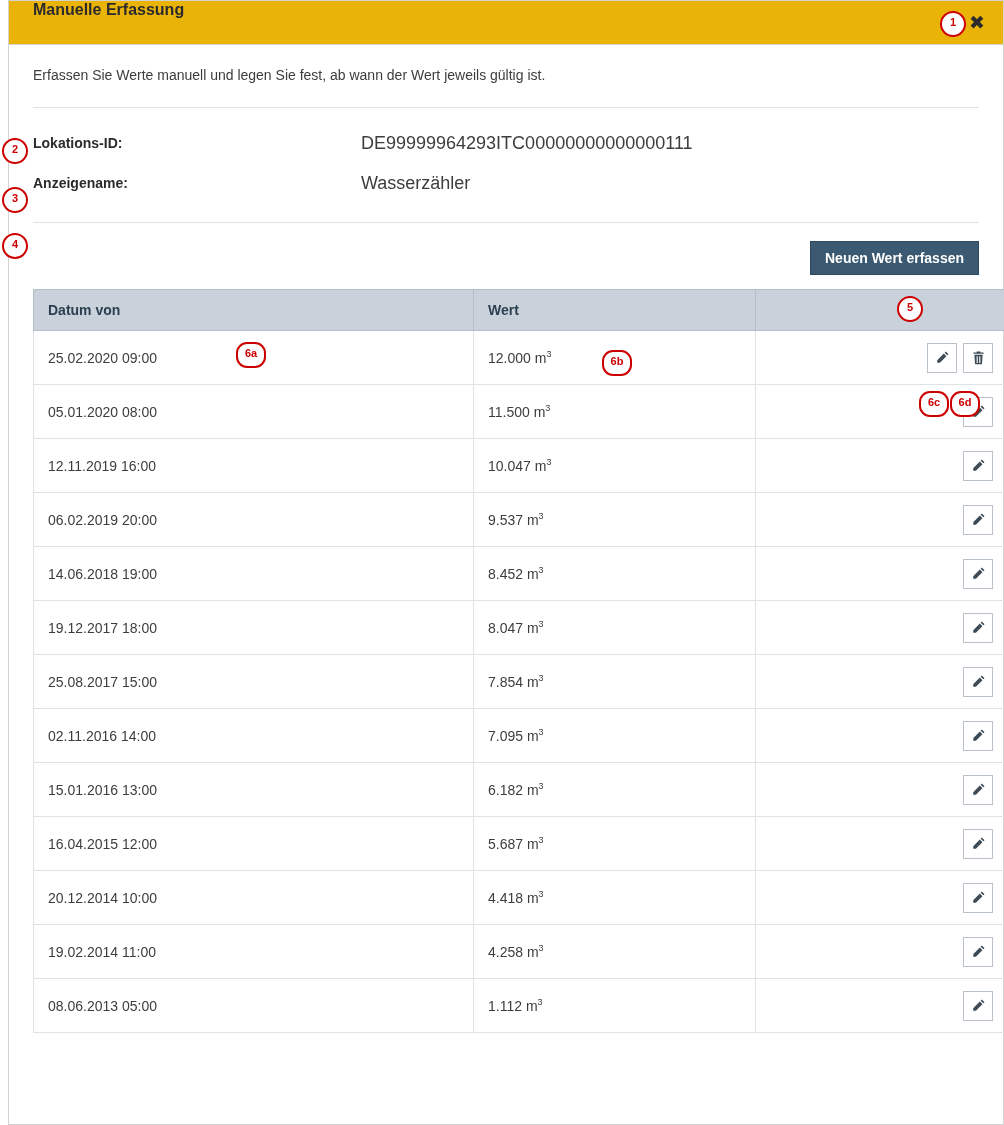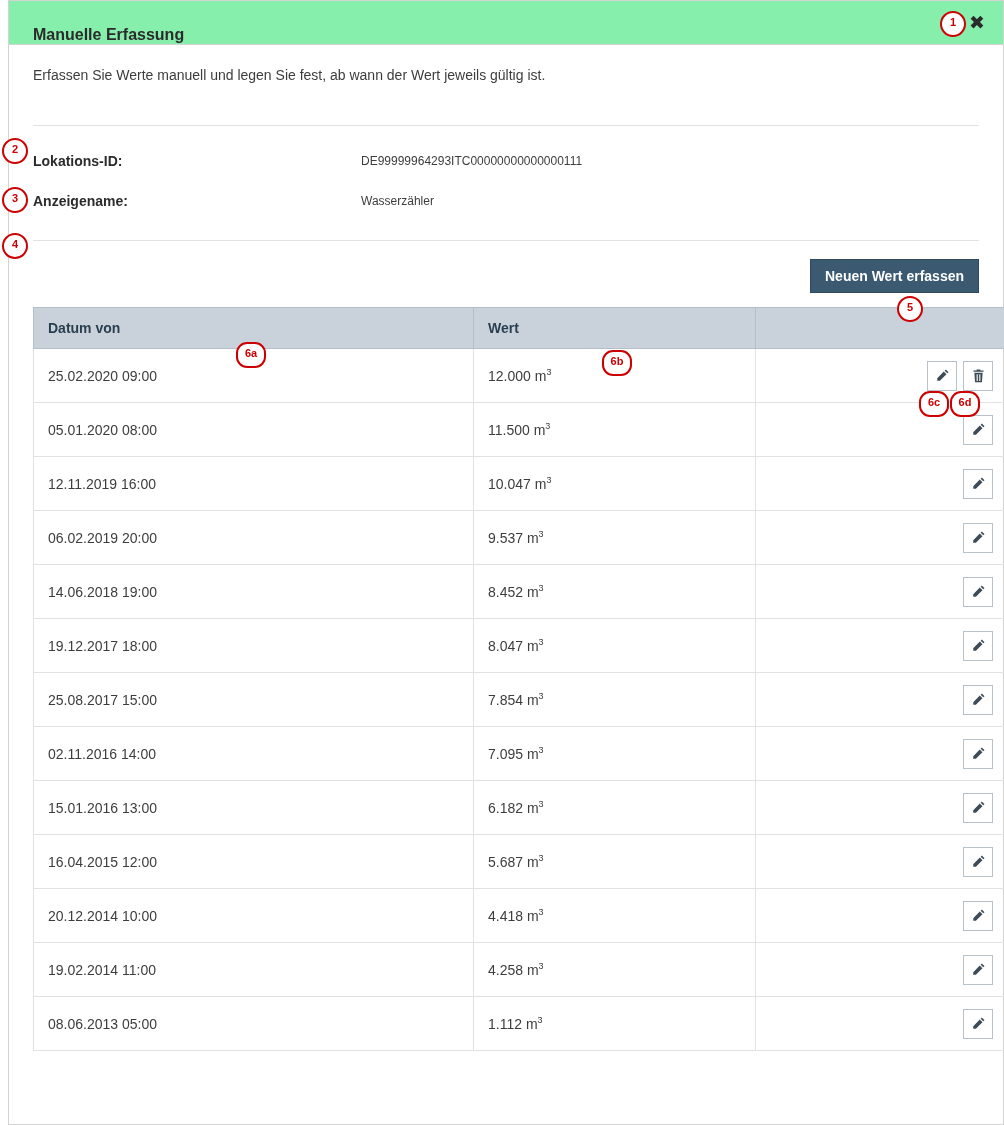--- a/index.html
+++ b/index.html
@@ -32,24 +32,24 @@
     position: absolute;
     left: 0;
     top: 0;
     width: 6px;
     height: 44px;
     background: #2e4a62;
   }
   .titlebar {
     position: relative;
     height: 43px;
-    background: #86efac;
+    background: #eab308;
     border-bottom: 1px solid #d3d3d3;
     display: flex;
-    align-items: flex-end;
+    align-items: flex-start;
   }
   .title-text {
     margin-left: 24px;
     font-size: 16px;
     font-weight: bold;
     color: #2b2b2b;
   }
   .close-btn {
     position: absolute;
     right: 14px;
@@ -65,21 +65,21 @@
   }
 
   
   .dialog-body {
     padding: 0 24px;
     position: relative;
   }
   .intro {
     font-size: 14px;
     color: #3d3d3d;
-    padding: 22px 0 42px 0;
+    padding: 22px 0 24px 0;
     border-bottom: 1px solid #e2e2e2;
   }
 
   .form-area {
     padding: 18px 0 16px 0;
     border-bottom: 1px solid #e2e2e2;
   }
   .form-row {
     display: flex;
     align-items: center;
@@ -87,21 +87,21 @@
     margin-bottom: 6px;
   }
   .form-label {
     width: 328px;
     font-weight: bold;
     font-size: 14px;
     color: #2b2b2b;
     flex: 0 0 328px;
   }
   .form-value {
-    font-size: 12px;
+    font-size: 18px;
     color: #3d3d3d;
   }
   .select-box {
     flex: 1;
     height: 34px;
     border: 1px solid #c8c8c8;
     background: #fff;
     display: flex;
     align-items: center;
     padding: 0 10px 0 12px;

